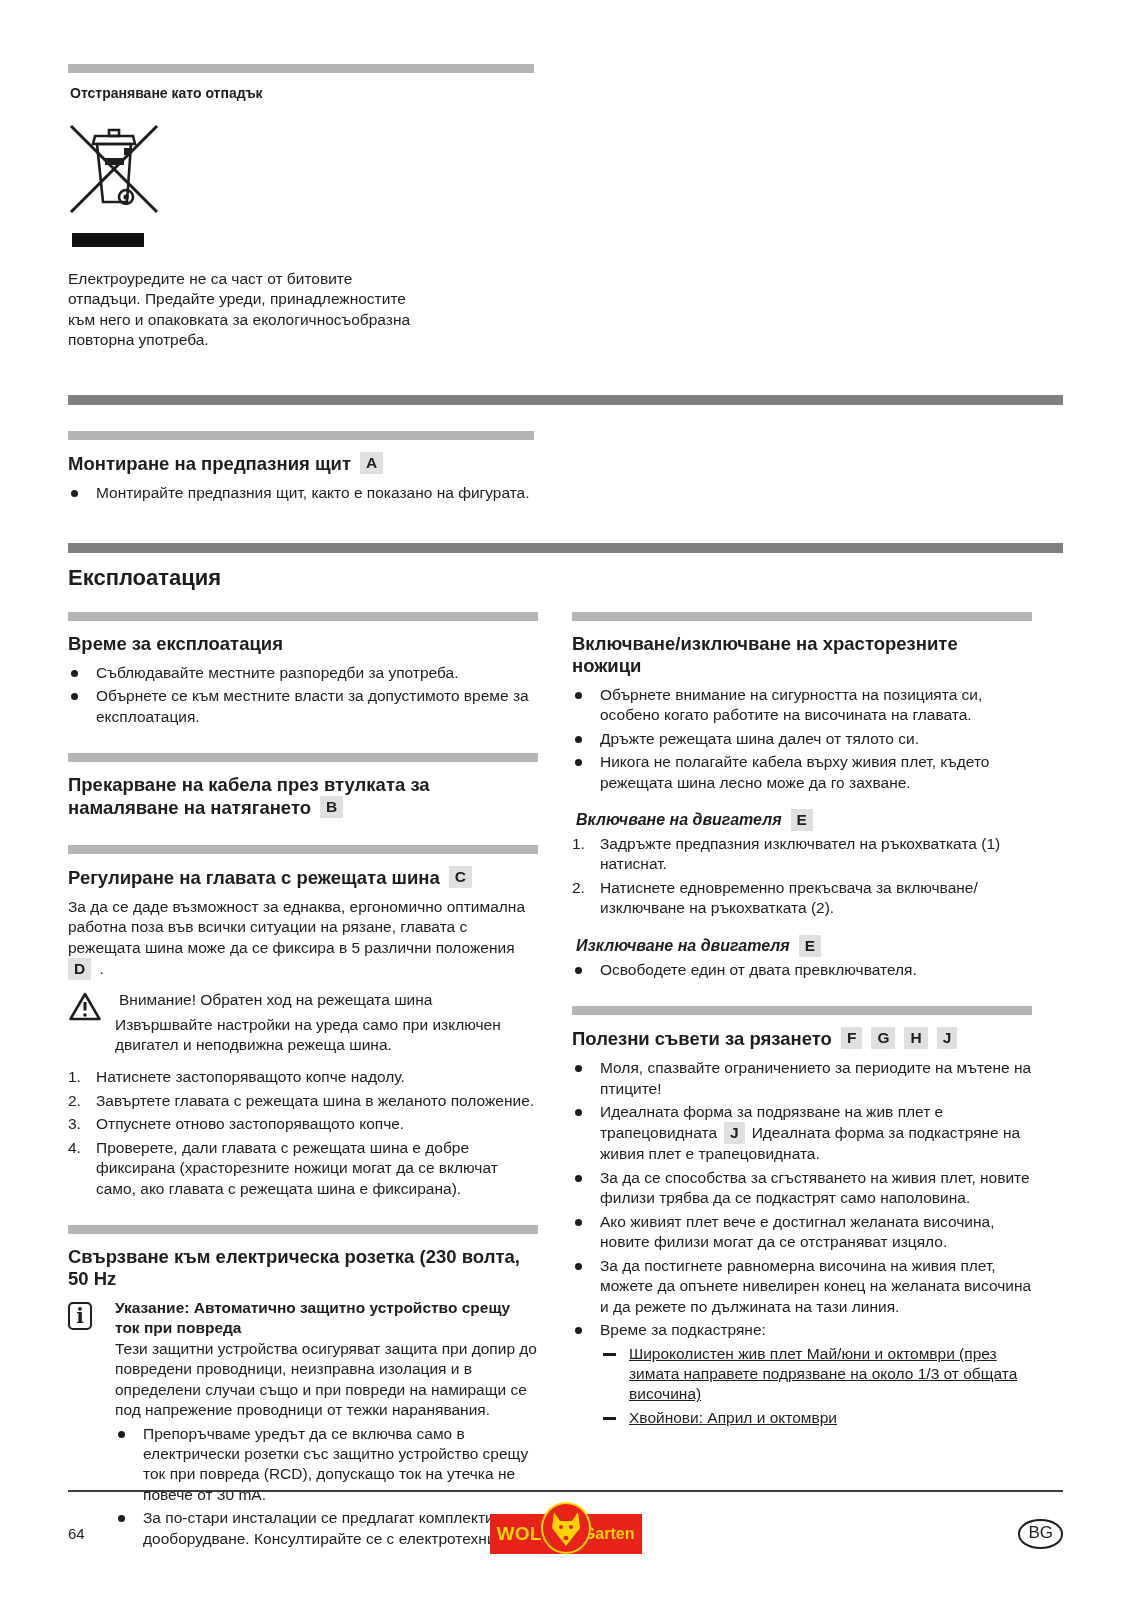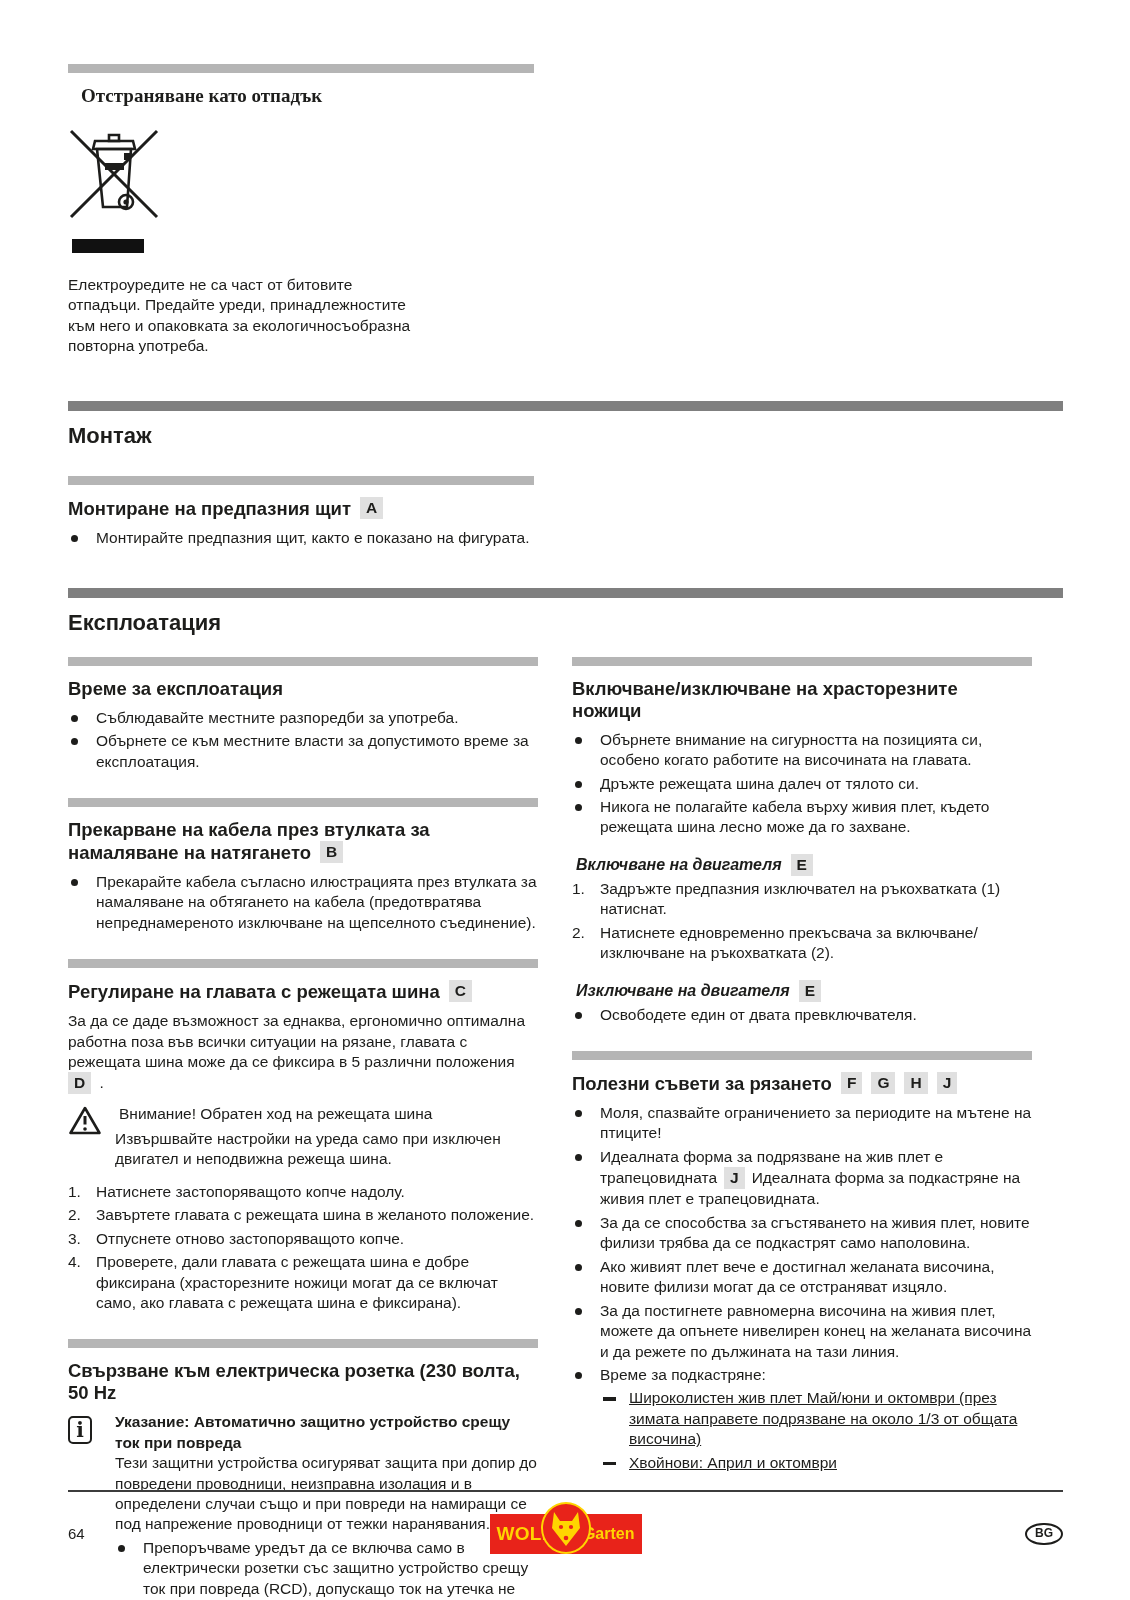--- a/index.html
+++ b/index.html
@@ -4,21 +4,21 @@
 <style>
   html,body{margin:0;padding:0;}
   body{
     width:1130px;height:1600px;position:relative;background:#ffffff;
     color:#1d1d1b;font-family:"Liberation Sans",sans-serif;
     font-size:15.5px;line-height:1.32;
   }
   .content{padding:64px 67px 0 68px;}
   h1{font-size:22px;font-weight:bold;margin:10px 0 0;}
   h2{font-size:18.5px;font-weight:bold;line-height:1.18;margin:0 0 8px;}
-  h2.main{font-size:19px;margin:6px 13px 12px;font-family:Liberation Serif, serif;}
+  h2.main{font-size:14px;margin:6px 2px 12px;}
   .bar{border:0;}
   .bar-dark{height:10px;background:#7f7f7f;}
   .bar-light{height:9px;background:#b5b5b5;margin-bottom:12px;}
   .colw{width:466px;}
   .sec-montage{margin-top:44px;}
   .sec-operation{margin-top:40px;}
   .disposal-row{display:flex;gap:22px;margin-top:2px;flex-direction:column;}
   .weee-col{width:98px;flex:none;}
   .black-bar{width:72px;height:14px;background:#111;margin:14px 0 0 4px;}
   .disposal-text{width:352px;margin:0;}
@@ -50,21 +50,21 @@
   .ital .tag{font-style:normal;margin-left:9px;}
   .dash-list{padding-left:30px;text-decoration:underline;}
   .d{position:relative;padding-left:27px;margin:3px 0;}
   .d::before{content:"";position:absolute;left:1px;top:9px;width:13px;height:3.5px;background:#1d1d1b;}
   .steps{margin-top:8px;}
   
   .footer{position:absolute;left:68px;right:67px;top:1490px;}
   .f-line{height:2px;background:#3c3c3c;}
   .f-row{display:flex;align-items:center;margin-top:16px;position:relative;height:52px;}
   .f-page{font-size:15px;}
-  .f-badge{margin-left:auto;border:2px solid #1d1d1b;border-radius:50%;padding:1px 8px 2px;font-weight:bold;font-size:12px;}
+  .f-badge{margin-left:auto;border:2px solid #1d1d1b;border-radius:50%;padding:1px 8px 2px;font-weight:normal;font-size:17px;}
   .logo-wrap{position:absolute;left:50%;transform:translateX(-50%);top:-6px;width:152px;height:52px;}
   .logo-rect{position:absolute;bottom:0;left:0;width:152px;height:40px;background:#e8231a;display:flex;align-items:center;justify-content:space-between;padding:0 7px;box-sizing:border-box;}
   .logo-wolf{color:#ffd400;font-weight:bold;font-size:19px;letter-spacing:.3px;z-index:1;}
   .logo-garten{color:#ffd400;font-weight:bold;font-size:16px;z-index:1;}
   .logo-oval{position:absolute;left:50%;transform:translateX(-50%);top:0;width:50px;height:52px;background:#e8231a;border:2px solid #ffd400;border-radius:50%;box-sizing:border-box;display:flex;align-items:center;justify-content:center;z-index:2;}
 </style>
 </head>
 <body>
 
 <div class="content">
@@ -90,21 +90,20 @@
           </g>
         </svg>
         <div class="black-bar"></div>
       </div>
       <p class="disposal-text">Електроуредите не са част от битовите отпадъци. Предайте уреди, принадлежностите към него и опаковката за екологичносъобразна повторна употреба.</p>
     </div>
   </section>
 
   <section class="sec-montage">
     <div class="bar bar-dark"></div>
-    <h1>Монтаж</h1>
     <div class="sub-sec">
       <div class="bar bar-light colw"></div>
       <h2><span>Монтиране на предпазния щит</span><span class="tag">A</span></h2>
       <div class="b">Монтирайте предпазния щит, както е показано на фигурата.</div>
     </div>
   </section>
 
   <section class="sec-operation">
     <div class="bar bar-dark"></div>
     <h1>Експлоатация</h1>
@@ -116,21 +115,20 @@
         <div class="sub-sec first">
           <div class="bar bar-light"></div>
           <h2>Време за експлоатация</h2>
           <div class="b">Съблюдавайте местните разпоредби за употреба.</div>
           <div class="b">Обърнете се към местните власти за допустимото време за експлоатация.</div>
         </div>
 
         <div class="sub-sec">
           <div class="bar bar-light"></div>
           <h2><span>Прекарване на кабела през втулката за намаляване на натягането</span><span class="tag">B</span></h2>
-          <div class="b">Прекарайте кабела съгласно илюстрацията през втулката за намаляване на обтягането на кабела (предотвратява непреднамереното изключване на щепселното съединение).</div>
         </div>
 
         <div class="sub-sec">
           <div class="bar bar-light"></div>
           <h2><span>Регулиране на главата с режещата шина</span><span class="tag">C</span></h2>
           <p class="intro"><span>За да се даде възможност за еднаква, ергономично оптимална работна поза във всички ситуации на рязане, главата с режещата шина може да се фиксира в 5 различни положения</span> <span class="tag">D</span><span> .</span></p>
           <div class="warn">
             <div class="warn-icon">
               <svg width="34" height="31" viewBox="0 0 34 31">
                 <path d="M17,3 L31.5,28 L2.5,28 Z" fill="none" stroke="#1d1d1b" stroke-width="2.6" stroke-linejoin="round"></path>

